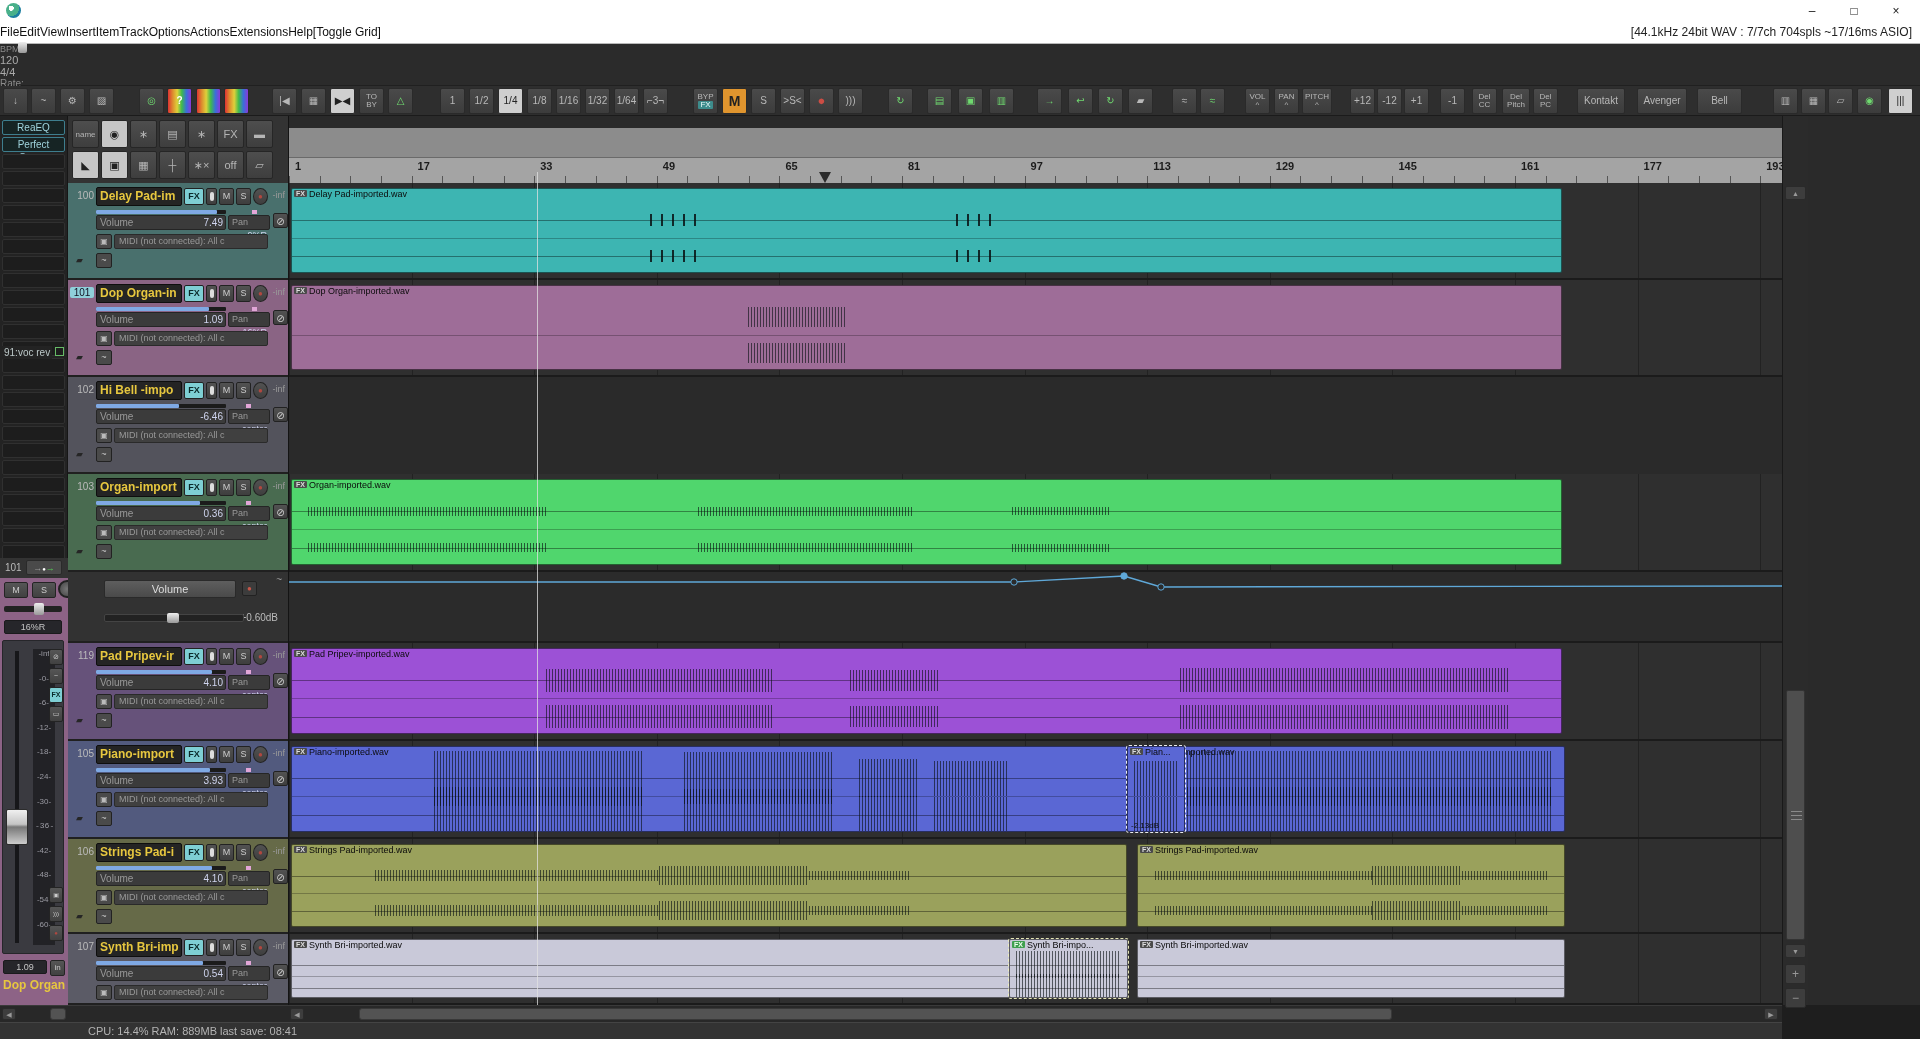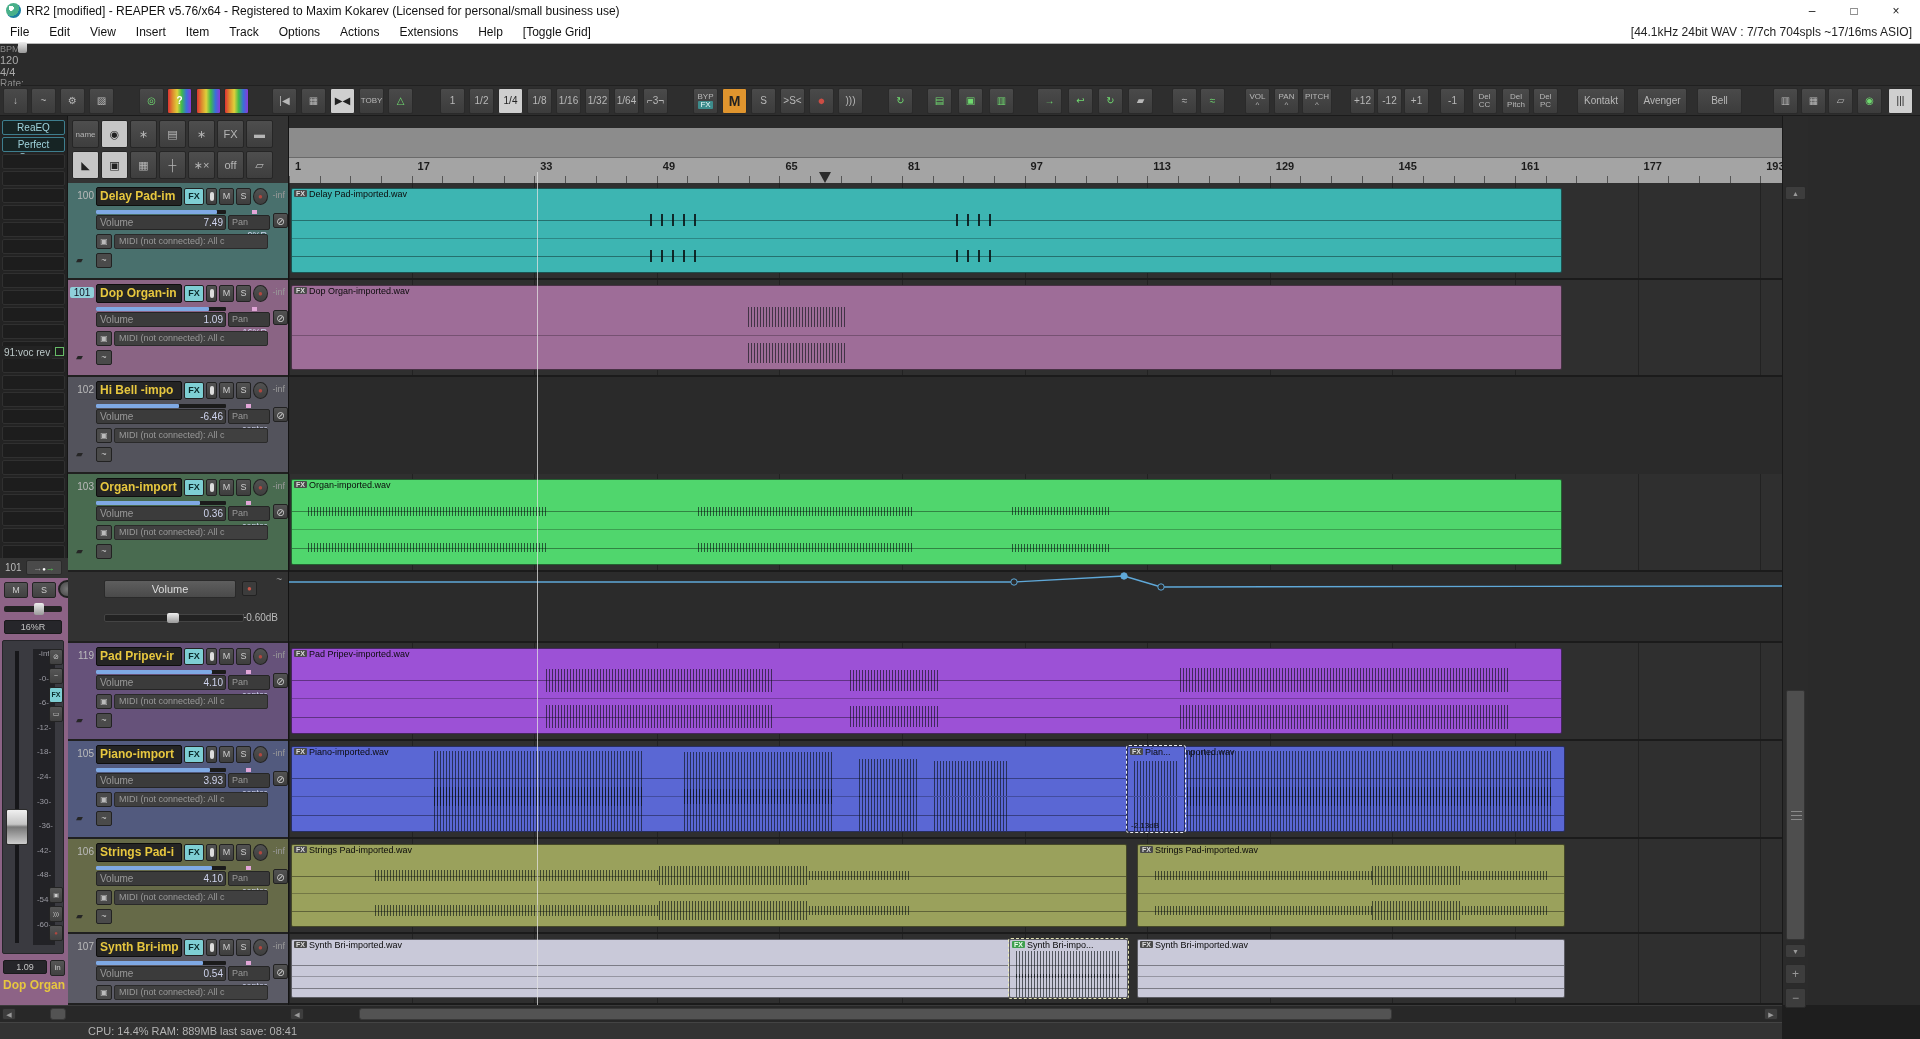--- a/index.html
+++ b/index.html
@@ -5,21 +5,21 @@
   html,body{margin:0;padding:0;width:1920px;height:1039px;overflow:hidden;background:#1e1e1e;
     font-family:"Liberation Sans","DejaVu Sans",sans-serif;-webkit-font-smoothing:antialiased;}
   *{box-sizing:border-box;}
   .abs{position:absolute;}
   #titlebar{position:absolute;left:0;top:0;width:1920px;height:22px;background:#ffffff;color:#111;font-size:12px;}
   #title-text{position:absolute;left:26px;top:4px;white-space:nowrap;}
   #logo{position:absolute;left:6px;top:3px;width:15px;height:15px;border-radius:50%;
     background:radial-gradient(circle at 35% 35%,#fff 0 18%,#49b08a 19% 55%,#1d7fa0 56% 100%);}
   .winbtn{position:absolute;top:0;width:40px;height:22px;text-align:center;line-height:22px;color:#222;font-size:12px;}
   #menubar{position:absolute;left:0;top:22px;width:1920px;height:22px;background:#ffffff;border-bottom:1px solid #b8b8b8;}
-  .menu-item{display:inline-block;padding:3px 10px;font-size:12px;color:#111;}
+  .menu-item{display:inline-block;padding:3px 0;font-size:12px;color:#111;}
   #audio-info{position:absolute;right:8px;top:3px;font-size:12px;color:#222;}
   #transport{position:absolute;left:0;top:44px;width:1920px;height:42px;background:#2b2b2b;border-bottom:1px solid #202020;}
   #toolbar{position:absolute;left:0;top:86px;width:1920px;height:30px;background:#2e2e2e;border-bottom:1px solid #1b1b1b;}
   .tbtn{position:absolute;top:2px;height:26px;background:linear-gradient(180deg,#4a4a4a,#3c3c3c);
     border:1px solid #2a2a2a;border-radius:2px;color:#b8b8b8;font-size:10px;display:flex;align-items:center;justify-content:center;text-align:center;line-height:1.05;}
   .tbtn.p{background:#cfcfcf;color:#222;}
   .tbtn.g{color:#6fd96f;}
   .tbtn.o{background:#e0952e;color:#222;font-weight:bold;font-size:14px;}
   .tbtn.r{color:#cc4d44;font-size:13px;}
   .tbtn .fx2{background:#3d8c8c;color:#e8f8f8;padding:0 2px;border-radius:1px;font-size:8px;}
@@ -89,21 +89,20 @@
   #hscroll{position:absolute;left:0;top:1005px;width:1782px;height:17px;background:#282828;border-top:1px solid #3a3a3a;}
   .hhandle{position:absolute;top:2px;height:12px;background:#535353;border:1px solid #383838;border-radius:3px;}
   #statusbar{position:absolute;left:0;top:1022px;width:1782px;height:17px;background:#333;border-top:1px solid #444;color:#b3b3b3;font-size:11px;line-height:16px;padding-left:88px;}
   .lab{color:#8a8a8a;}
 </style>
 </head>
 <body>
 
 <div id="titlebar">
   <div id="logo"></div>
-  <span id="title-text">RR2 [modified] - REAPER v5.76/x64 - Registered to Maxim Kokarev (Licensed for personal/small business use)</span>
 <div class="winbtn" style="right: 88px;">–</div>
     <div class="winbtn" style="right: 46px;">□</div>
     <div class="winbtn" style="right: 4px;">×</div>
   </div>
 <div id="menubar">
   <span id="menu-items"><span class="menu-item">File</span><span class="menu-item">Edit</span><span class="menu-item">View</span><span class="menu-item">Insert</span><span class="menu-item">Item</span><span class="menu-item">Track</span><span class="menu-item">Options</span><span class="menu-item">Actions</span><span class="menu-item">Extensions</span><span class="menu-item">Help</span><span class="menu-item">[Toggle Grid]</span></span>
   <span id="audio-info">[44.1kHz 24bit WAV : 7/7ch 704spls ~17/16ms ASIO]</span>
 </div>
 <div id="transport">
     <div class="lab" style="left: 369px; top: 4px; font-size: 9px;">BPM</div>
@@ -132,21 +131,21 @@
     <div class="tbtn" style="left: 31px; width: 25px;">~</div>
     <div class="tbtn" style="left: 60px; width: 25px;">⚙</div>
     <div class="tbtn" style="left: 89px; width: 25px;">▨</div>
     <div class="tbtn g" style="left: 139px; width: 25px;">◎</div>
     <div class="tbtn rb" style="left: 167px; width: 25px;">?</div>
     <div class="tbtn rb" style="left: 196px; width: 25px;"></div>
     <div class="tbtn rb" style="left: 224px; width: 25px;"></div>
     <div class="tbtn" style="left: 272px; width: 25px;">|◀</div>
     <div class="tbtn" style="left: 301px; width: 25px;">▦</div>
     <div class="tbtn p" style="left: 330px; width: 25px;">▶◀</div>
-    <div class="tbtn" style="left: 359px; width: 25px; ">
+    <div class="tbtn" style="left: 359px; width: 25px; flex-direction: column;">
       <div style="font-size: 8px;">TO</div>
       <div style="font-size: 8px;">BY</div>
     </div>
     <div class="tbtn g" style="left: 388px; width: 25px;">△</div>
     <div class="tbtn" style="left: 440px; width: 25px;">1</div>
     <div class="tbtn" style="left: 469px; width: 25px;">1/2</div>
     <div class="tbtn p" style="left: 498px; width: 25px;">1/4</div>
     <div class="tbtn" style="left: 527px; width: 25px;">1/8</div>
     <div class="tbtn" style="left: 556px; width: 25px;">1/16</div>
     <div class="tbtn" style="left: 585px; width: 25px;">1/32</div>
@@ -256,21 +255,21 @@
           <div style="position: absolute; left: 12px; top: 10px; width: 4px; height: 292px; background: rgb(23, 23, 26);"></div>
           <div class="fhandle" style="left: 3px; top: 168px; width: 22px; height: 36px;"></div>
           <div style="position: absolute; left: 30px; top: 8px; width: 22px; height: 296px; background: rgb(34, 34, 38);"></div>
           <div class="mtr-num" style="left: 32px; top: 8px; width: 18px; text-align: center;">-inf</div>
           <div class="mtr-num" style="left: 32px; top: 32.6px; width: 18px; text-align: center;">-0-</div>
           <div class="mtr-num" style="left: 32px; top: 57.2px; width: 18px; text-align: center;">-6-</div>
           <div class="mtr-num" style="left: 32px; top: 81.8px; width: 18px; text-align: center;">-12-</div>
           <div class="mtr-num" style="left: 32px; top: 106.4px; width: 18px; text-align: center;">-18-</div>
           <div class="mtr-num" style="left: 32px; top: 131px; width: 18px; text-align: center;">-24-</div>
           <div class="mtr-num" style="left: 32px; top: 155.6px; width: 18px; text-align: center;">-30-</div>
-          <div class="mtr-num" style="left: 32px; top: 180.2px; width: 18px; text-align: right;">-36-</div>
+          <div class="mtr-num" style="left: 32px; top: 180.2px; width: 18px; text-align: right; font-family: Liberation Mono, monospace;">-36-</div>
           <div class="mtr-num" style="left: 32px; top: 204.8px; width: 18px; text-align: center;">-42-</div>
           <div class="mtr-num" style="left: 32px; top: 229.4px; width: 18px; text-align: center;">-48-</div>
           <div class="mtr-num" style="left: 32px; top: 254px; width: 18px; text-align: center;">-54-</div>
           <div class="mtr-num" style="left: 32px; top: 278.6px; width: 18px; text-align: center;">-60-</div>
           <div class="mxbtn" style="left: 46px; top: 8px; width: 14px; height: 16px; font-size: 7px; line-height: 14px;">⊘</div>
           <div class="mxbtn" style="left: 46px; top: 27px; width: 14px; height: 16px; font-size: 7px; line-height: 14px;">~</div>
           <div class="mxbtn" style="left: 46px; top: 46px; width: 14px; height: 16px; font-size: 7px; line-height: 14px; background: rgb(126, 207, 212); color: rgb(10, 42, 42); font-weight: bold;">FX</div>
           <div class="mxbtn" style="left: 46px; top: 65px; width: 14px; height: 16px; font-size: 7px; line-height: 14px;">▭</div>
           <div class="mxbtn" style="left: 46px; top: 246px; width: 14px; height: 16px; font-size: 6px; line-height: 14px;">▣</div>
           <div class="mxbtn" style="left: 46px; top: 265px; width: 14px; height: 16px; font-size: 6px; line-height: 14px;">)))</div>

